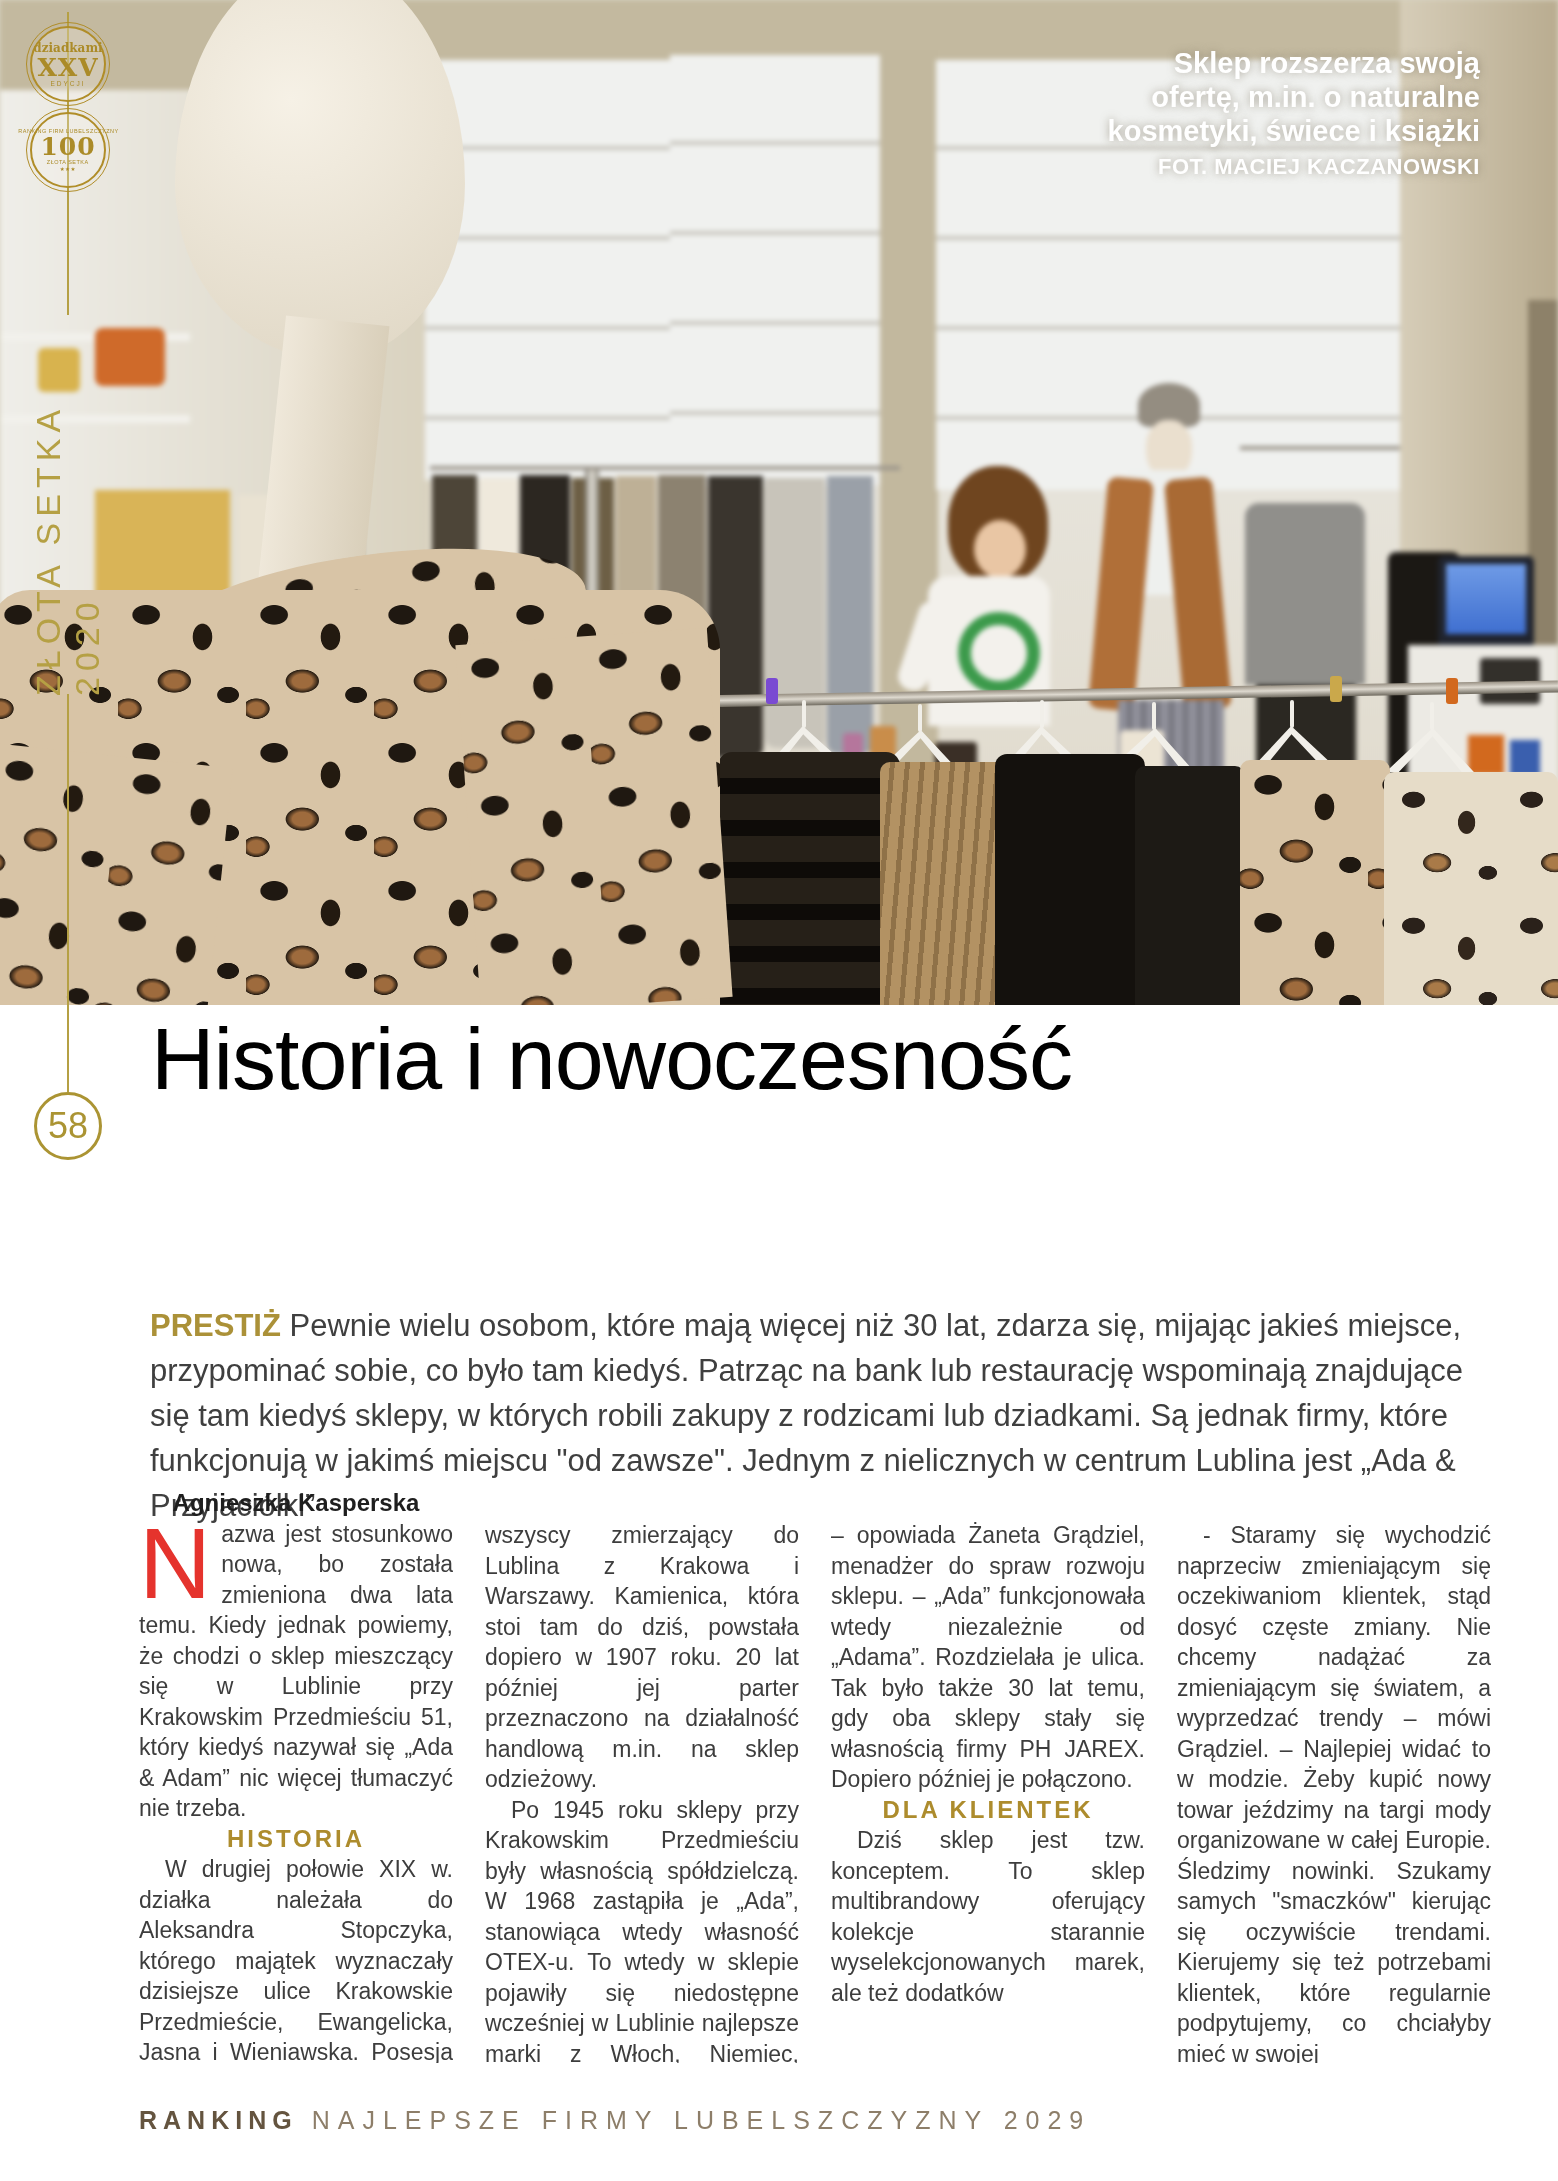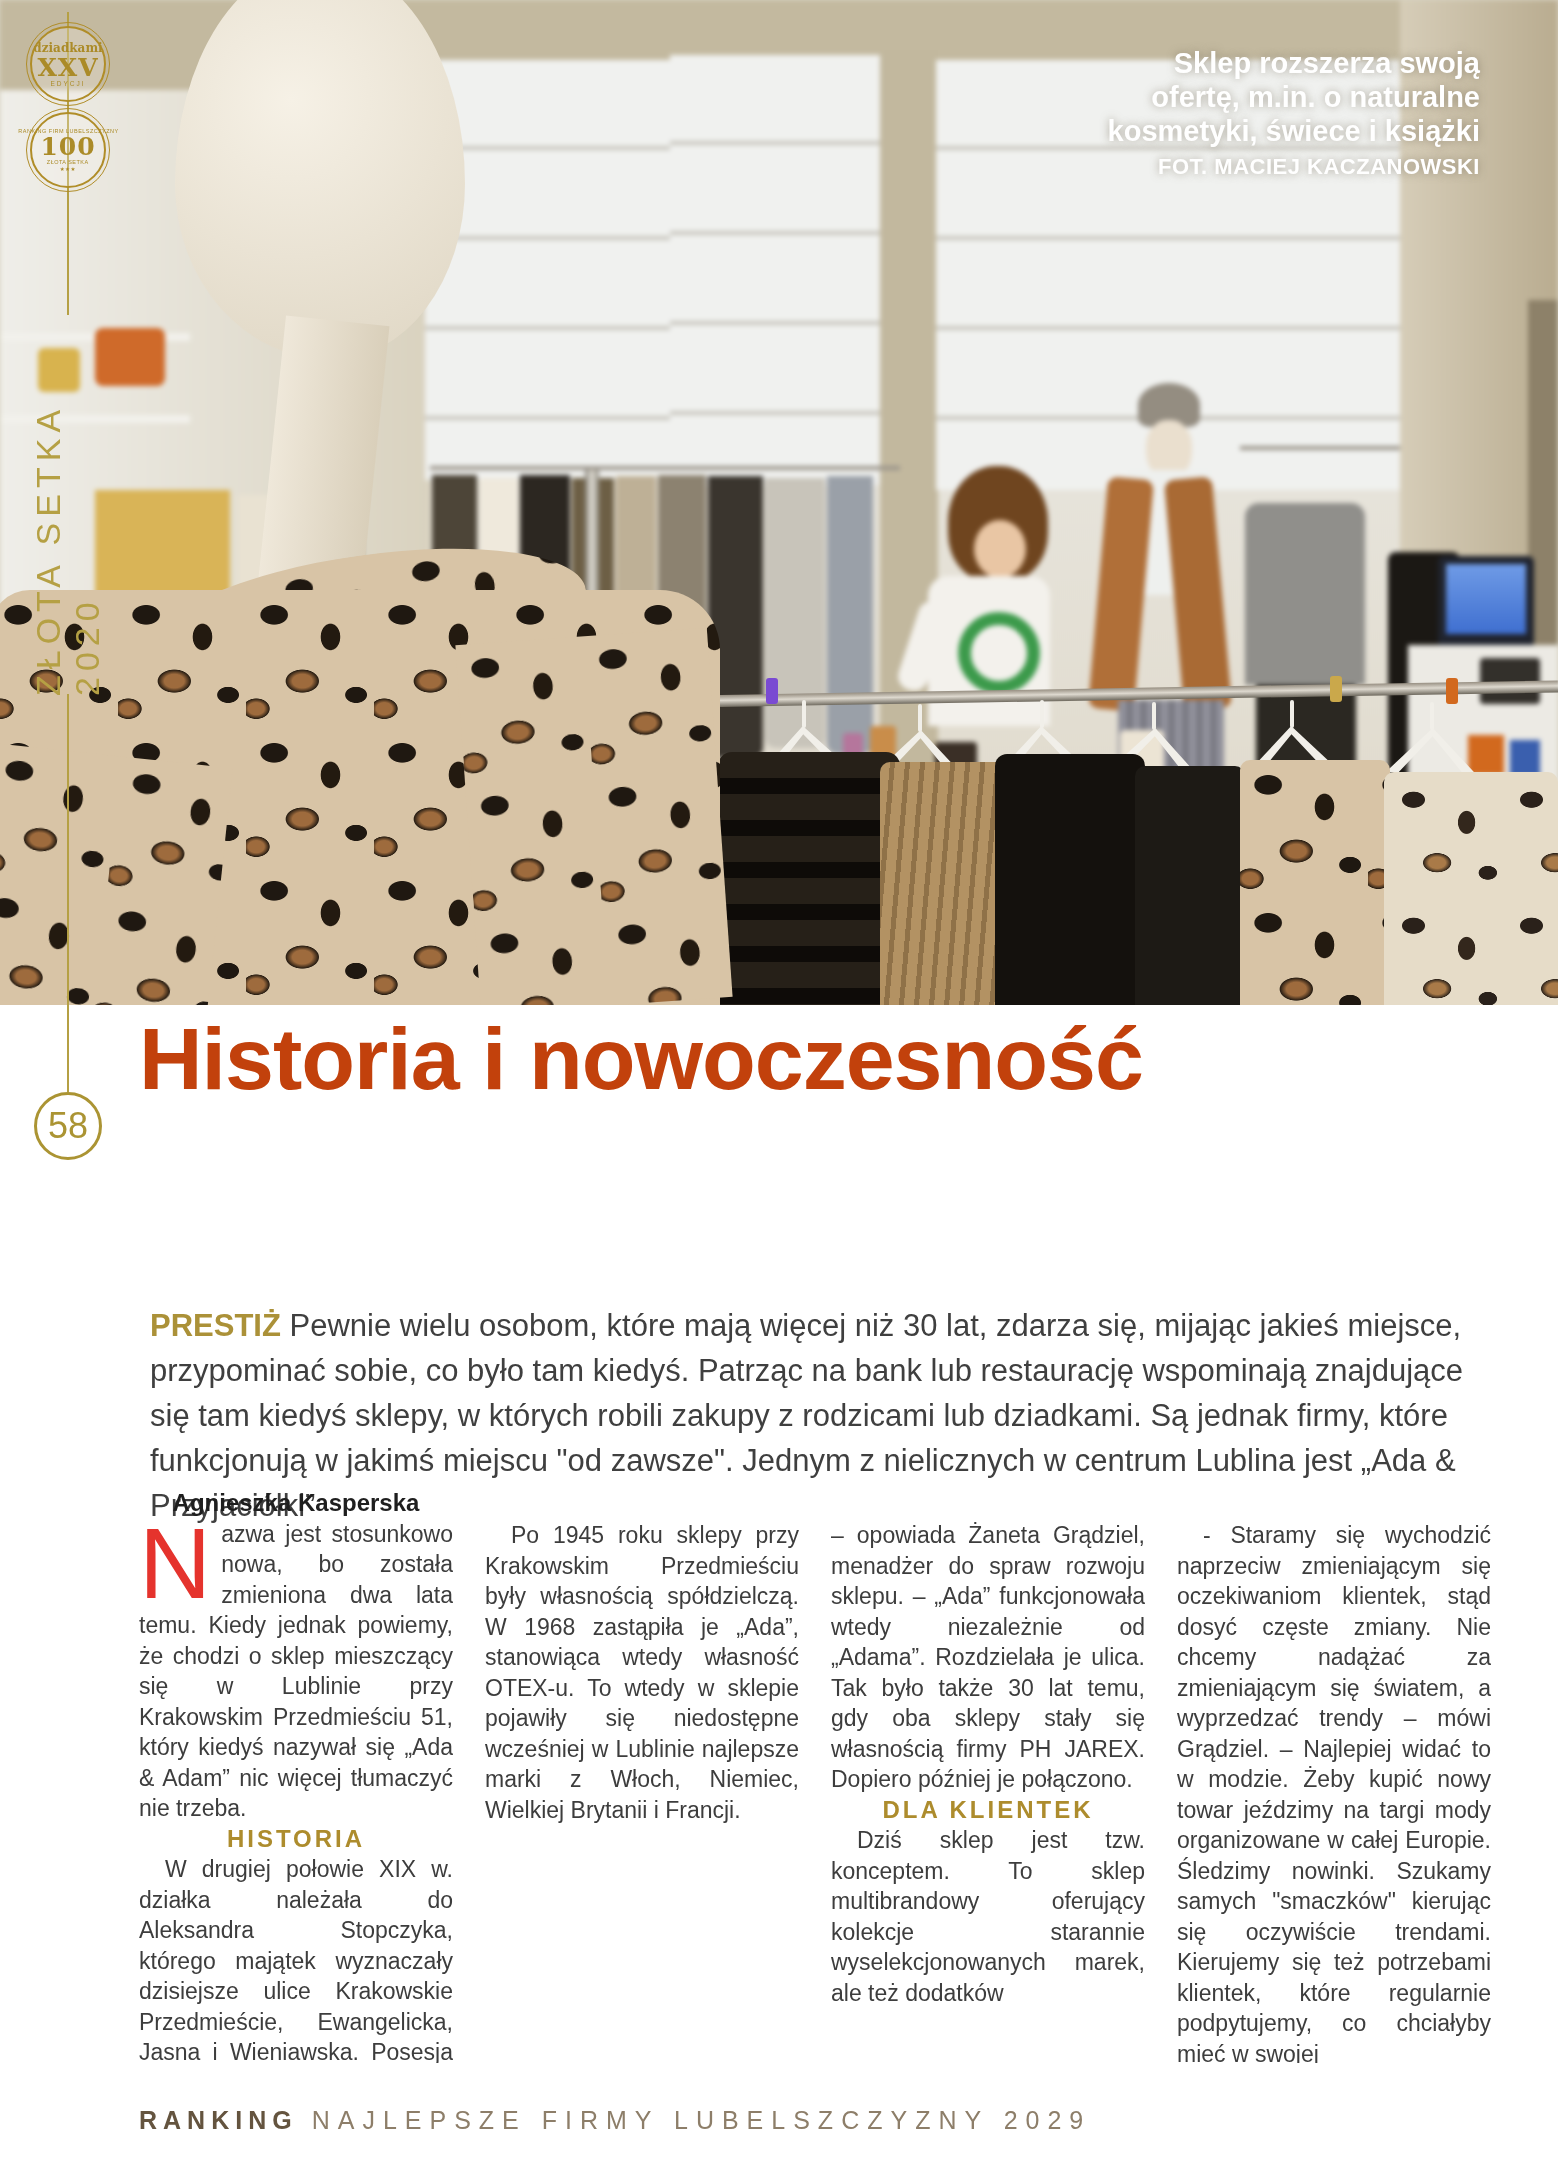--- a/index.html
+++ b/index.html
@@ -51,21 +51,21 @@
   .badge .b-arc{font-size:6px;letter-spacing:.5px;white-space:nowrap;transform:scale(.92);}
   .vertical-label{position:absolute;left:44px;top:312px;height:384px;width:48px;z-index:52;
                   writing-mode:vertical-rl;transform:rotate(180deg);
                   display:flex;align-items:center;justify-content:center;
                   font-size:34px;letter-spacing:6px;color:#b5a044;font-weight:400;}
   .page-circle{position:absolute;left:34px;top:1092px;width:62px;height:62px;border:3px solid #ab9433;
                border-radius:50%;display:flex;align-items:center;justify-content:center;
                font-size:36px;font-weight:300;color:#ab9433;background:#fff;z-index:50;}
 
   
-  .title{position:absolute;left:139px;top:1012px;color:#c2410c;font-weight:700;
+  .title{position:absolute;left:151px;top:1012px;color:#000000;font-weight:400;
          font-size:88px;line-height:94px;letter-spacing:-1px;white-space:nowrap;}
   .lead{position:absolute;left:150px;top:1272px;width:1334px;font-size:31px;line-height:45px;
         color:#3f3f3f;text-align:left;}
   .lead .lead-label{color:#ab9138;font-weight:700;}
   .columns{position:absolute;left:139px;top:1488px;width:1354px;height:575px;display:flex;gap:32px;overflow:hidden;}
   .col{flex:0 0 314px;width:314px;font-size:23px;line-height:30.5px;text-align:justify;color:#3d3d3d;overflow:hidden;}
   .col.pt{padding-top:32px;}
   .col p{margin:0;}
   .col p.ind{text-indent:26px;}
   .author{font-weight:700;font-size:24px;text-align:center;color:#1e1e1e;margin:0 0 30px 0;}
@@ -226,20 +226,21 @@
   </p>
 
   <div class="columns">
     <div class="col">
       <p class="author">Agnieszka Kasperska</p>
       <p><span class="dropcap">N</span><span>azwa jest stosunkowo nowa, bo została zmieniona dwa lata temu. Kiedy jednak powiemy, że chodzi o sklep mieszczący się w Lublinie przy Krakowskim Przedmieściu 51, który kiedyś nazywał się „Ada &amp; Adam” nic więcej tłumaczyć nie trzeba.</span></p>
       <p class="sec-header">HISTORIA</p>
       <p class="ind">W drugiej połowie XIX w. działka należała do Aleksandra Stopczyka, którego majątek wyznaczały dzisiejsze ulice Krakowskie Przedmieście, Ewangelicka, Jasna i Wieniawska. Posesja wyróżniała się przepięknymi ogrodami, które podziwiali</p>
     </div>
     <div class="col pt">
+      <p>wszyscy zmierzający do Lublina z Krakowa i Warszawy. Kamienica, która stoi tam do dziś, powstała dopiero w 1907 roku. 20 lat później jej parter przeznaczono na działalność handlową m.in. na sklep odzieżowy.</p>
       <p class="ind">Po 1945 roku sklepy przy Krakowskim Przedmieściu były własnością spółdzielczą. W 1968 zastąpiła je „Ada”, stanowiąca wtedy własność OTEX-u. To wtedy w sklepie pojawiły się niedostępne wcześniej w Lublinie najlepsze marki z Włoch, Niemiec, Wielkiej Brytanii i Francji.</p>
 
     </div>
     <div class="col pt">
       <p>– opowiada Żaneta Grądziel, menadżer do spraw rozwoju sklepu. – „Ada” funkcjonowała wtedy niezależnie od „Adama”. Rozdzielała je ulica. Tak było także 30 lat temu, gdy oba sklepy stały się własnością firmy PH JAREX. Dopiero później je połączono.</p>
       <p class="sec-header">DLA KLIENTEK</p>
       <p class="ind">Dziś sklep jest tzw. konceptem. To sklep multibrandowy oferujący kolekcje starannie wyselekcjonowanych marek, ale też dodatków</p>
     </div>
     <div class="col pt">
       <p class="ind">- Staramy się wychodzić naprzeciw zmieniającym się oczekiwaniom klientek, stąd dosyć częste zmiany. Nie chcemy nadążać za zmieniającym się światem, a wyprzedzać trendy – mówi Grądziel. – Najlepiej widać to w modzie. Żeby kupić nowy towar jeździmy na targi mody organizowane w całej Europie. Śledzimy nowinki. Szukamy samych "smaczków" kierując się oczywiście trendami. Kierujemy się też potrzebami klientek, które regularnie podpytujemy, co chciałyby mieć w swojej</p>

